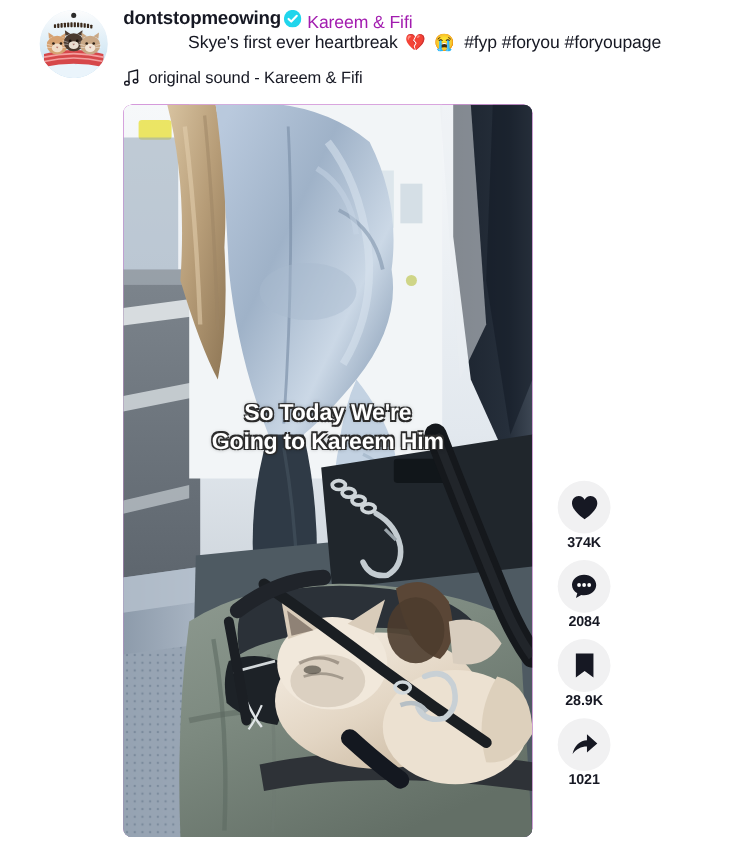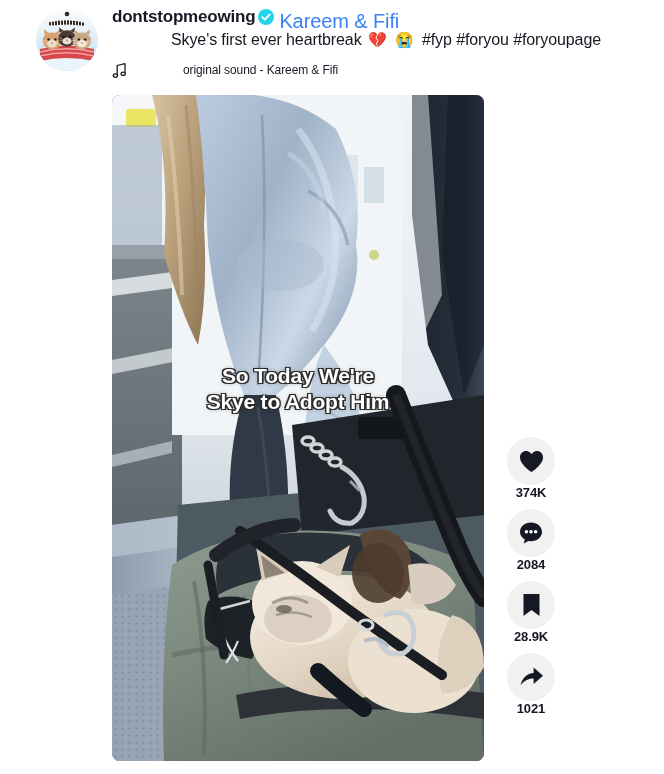--- a/index.html
+++ b/index.html
@@ -48,45 +48,44 @@
     color: #161823;
     letter-spacing: -0.2px;
   }
   .verified {
     width: 16px; height: 16px;
     margin: 0 5px 0 3px;
     flex: 0 0 auto;
   }
   .verified svg { display:block; width:16px; height:16px; }
   .nickname {
-    font-size: 20px;
-    color: #3b82f6;
+    font-size: 16px;
+    color: #a21caf;
     letter-spacing: -0.1px;
     margin-top: 8px;
   }
 
   .caption {
     font-size: 16px;
     color: #161823;
     line-height: 22px;
     white-space: nowrap;
     letter-spacing: -0.1px;
   }
   .caption .emoji { font-size: 15px; letter-spacing: 1px; }
   .caption .tag { color: #161823; font-weight: normal; }
 
   .musicline {
     margin-top: 8px;
     display: flex;
     align-items: center;
     height: 22px;
-    font-size: 12px;
+    font-size: 15px;
     color: #161823;
     letter-spacing: -0.1px;
-    gap: 48px;
   }
   .note-icon {
     width: 16px; height: 17px;
     margin-right: 7px;
     flex: 0 0 auto;
   }
   .note-icon svg { display:block; width:16px; height:17px; }
 
   
   .video-wrap {
@@ -406,21 +405,21 @@
 
       <path d="M274 520 Q292 512 300 528 Q306 548 292 558 Q274 562 268 548" fill="none" stroke="#c8d0d5" stroke-width="5" stroke-linecap="round"></path>
       <path d="M252 546 Q268 540 276 552" fill="none" stroke="#b6bfc5" stroke-width="4"></path>
       <ellipse cx="254" cy="530" rx="7" ry="5" fill="none" stroke="#d2d9dd" stroke-width="3.2"></ellipse>
 
       <rect width="372" height="666" fill="url(#bgSky)" opacity="0"></rect>
     </svg>
 
     <div class="overlay-text">
       <div>So Today We're</div>
-      <div>Skye to Adopt Him</div>
+      <div>Going to Kareem Him</div>
     </div>
   </div>
 
   <div class="actions">
 
     <div class="action">
       <div class="bubble">
         <span>
           <svg width="25" height="23" viewBox="0 0 25 23" xmlns="http://www.w3.org/2000/svg">
             <path d="M12.5 22 C12.5 22 1 14.6 1 7.4 C1 3.6 3.8 1 7.1 1

